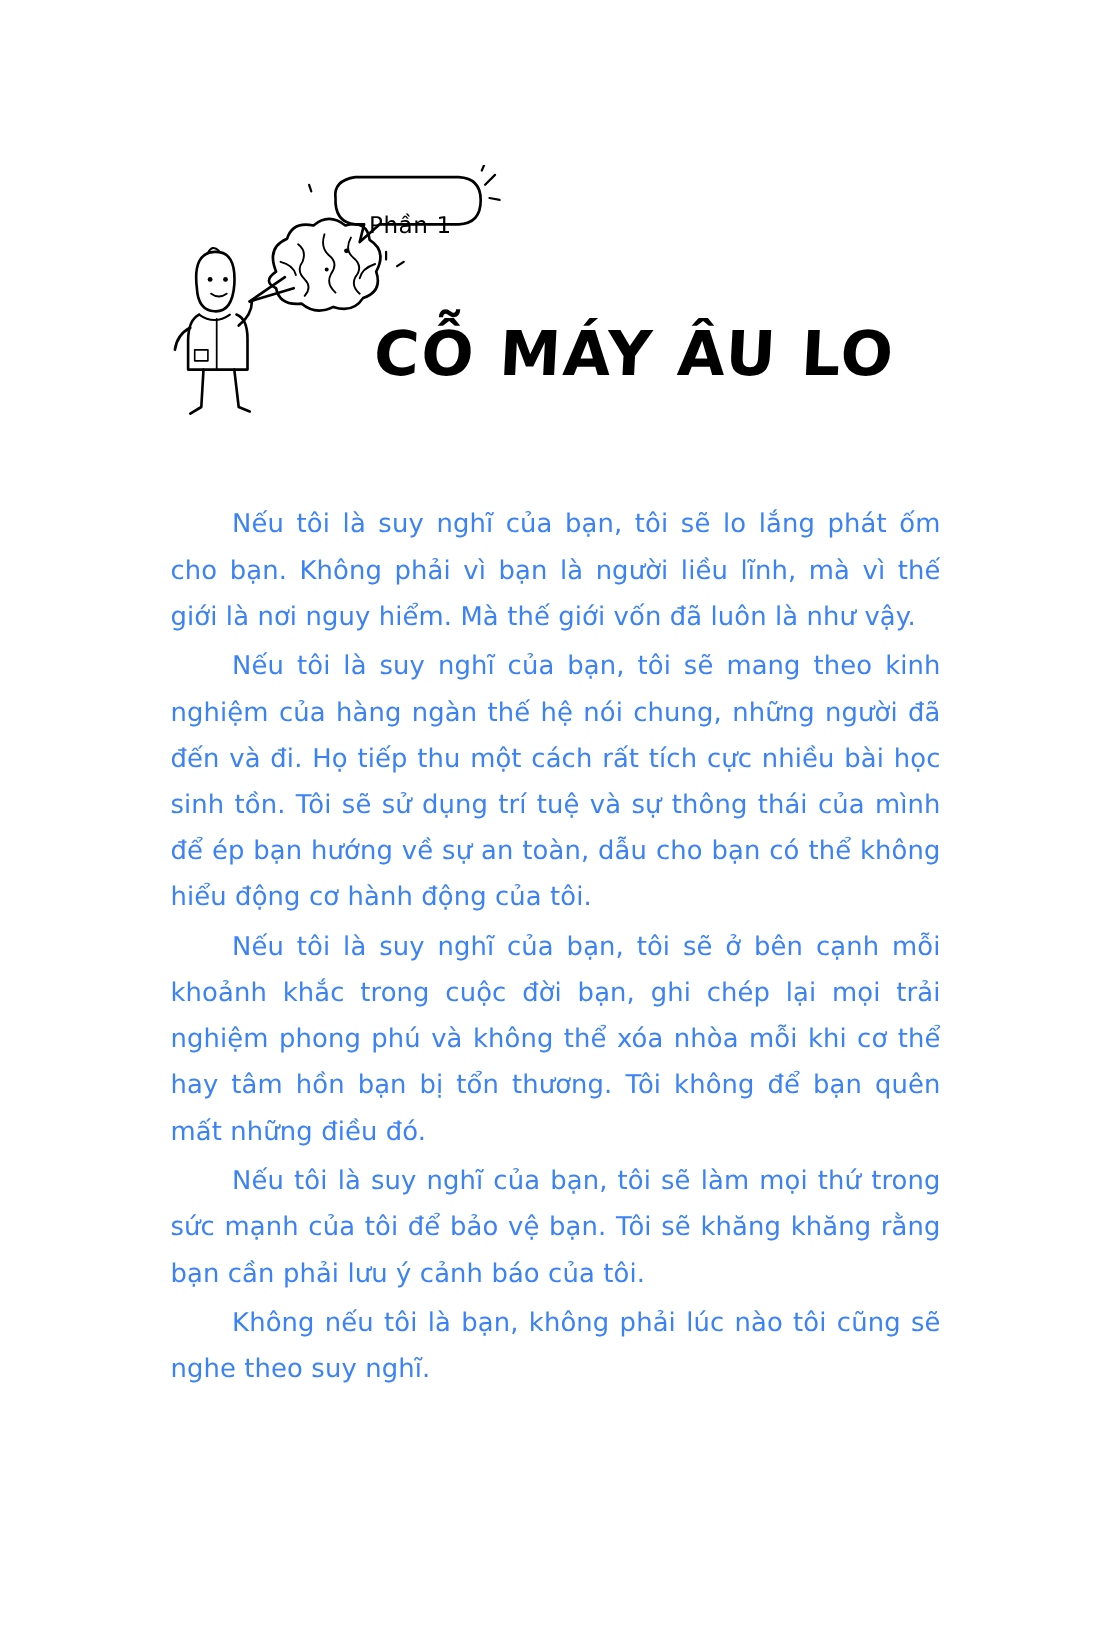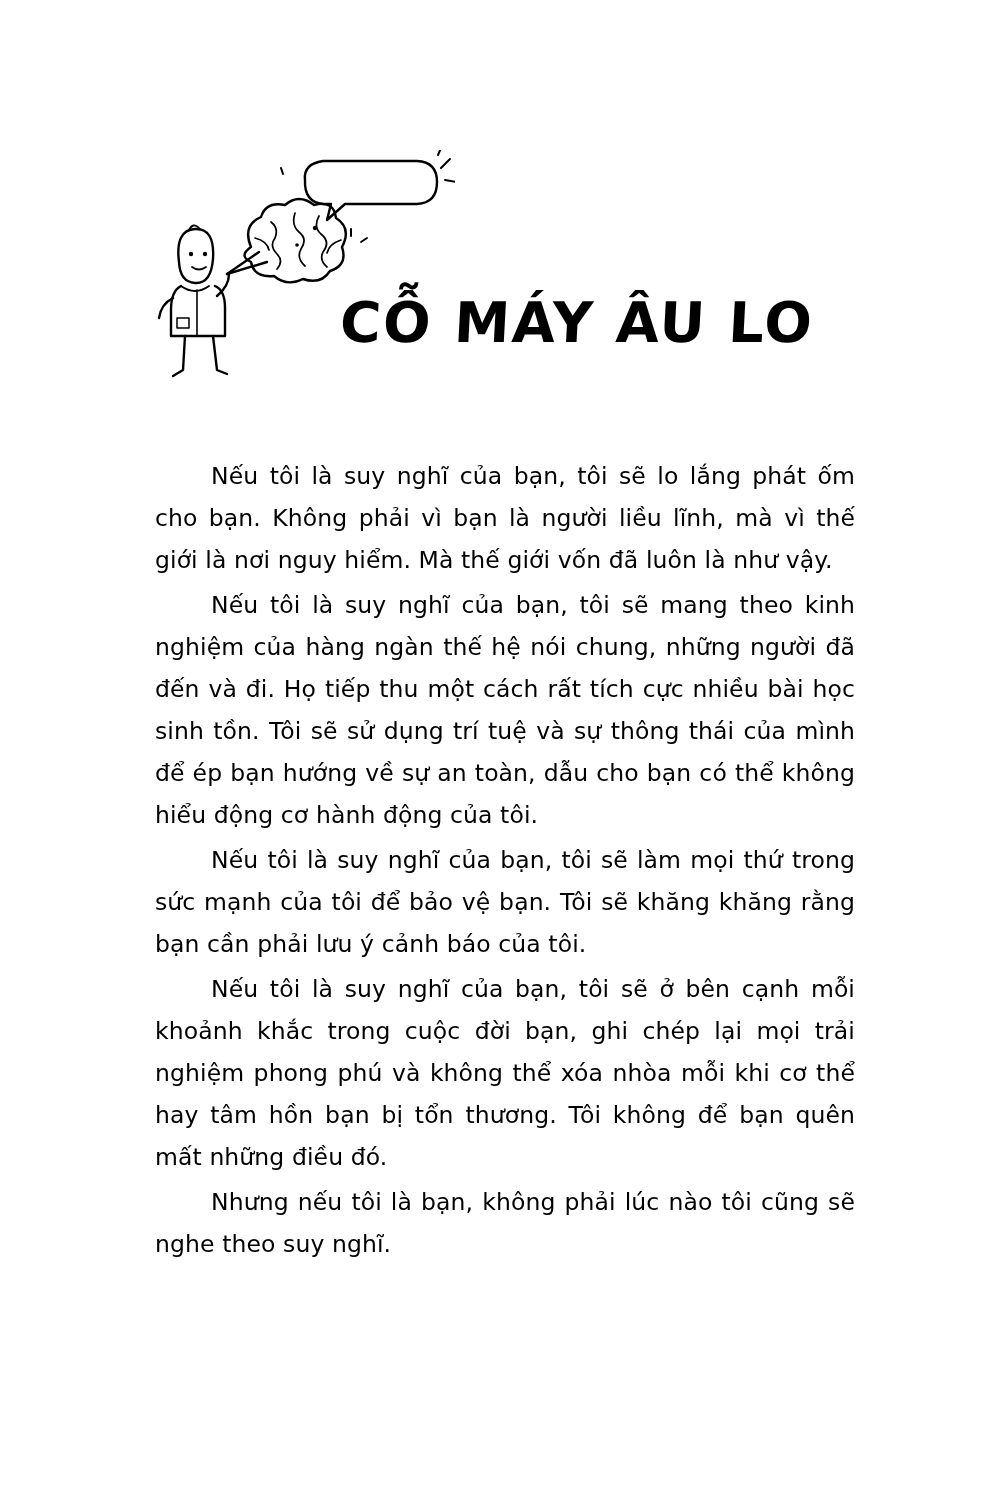--- a/index.html
+++ b/index.html
@@ -71,21 +71,21 @@
   
   .body-text {
     position: absolute;
     left: 155px;
     top: 455px;
     width: 700px;
     font-family: "DejaVu Sans", sans-serif;
     font-size: 23.5px;
     line-height: 42px;
     text-align: justify;
-    color: #000000;
+    color: #3b82f6;
     letter-spacing: 0.1px;
   }
 
   .body-text p {
     margin: 0 0 3px 0;
     text-indent: 56px;
   }
 
   .body-text p .em {
   }
@@ -133,25 +133,26 @@
         <path d="M18 148 q-12 6 -14 20"></path>
         <path d="M62 146 q12 -10 12 -22"></path>
 
         <path d="M22 168 l12 0 l0 10 l-12 0 Z" stroke-width="1.5"></path>
 
         <path d="M30 186 l-2 34 l-10 6"></path>
         <path d="M58 186 l4 34 l10 4"></path>
       </g>
     </svg>
 
+    <div class="speech-label">Phần 1</div>
 
     <div class="part-title">CỖ MÁY ÂU LO</div>
   </div>
 
   <div class="body-text">
     <p>Nếu tôi là suy nghĩ của bạn, tôi sẽ lo lắng phát ốm cho bạn. Không phải vì bạn là người liều lĩnh, mà vì thế giới là nơi nguy hiểm. Mà thế giới vốn đã luôn là như vậy.</p>
     <p>Nếu tôi là suy nghĩ của bạn, tôi sẽ mang theo kinh nghiệm của hàng ngàn thế hệ nói chung, những người đã đến và đi. Họ tiếp thu một cách rất tích cực nhiều bài học sinh tồn. Tôi sẽ sử dụng trí tuệ và sự thông thái của mình để ép bạn hướng về sự an toàn, dẫu cho bạn có thể không hiểu động cơ hành động của tôi.</p>
+    <p>Nếu tôi là suy nghĩ của bạn, tôi sẽ ở bên cạnh mỗi khoảnh khắc trong cuộc đời bạn, ghi chép lại mọi trải nghiệm phong phú và không thể xóa nhòa mỗi khi cơ thể hay tâm hồn bạn bị tổn thương. Tôi không để bạn quên mất những điều đó.</p>
     <p>Nếu tôi là suy nghĩ của bạn, tôi sẽ làm mọi thứ trong sức mạnh của tôi để bảo vệ bạn. Tôi sẽ khăng khăng rằng bạn cần phải lưu ý cảnh báo của tôi.</p>
-    <p>Nếu tôi là suy nghĩ của bạn, tôi sẽ ở bên cạnh mỗi khoảnh khắc trong cuộc đời bạn, ghi chép lại mọi trải nghiệm phong phú và không thể xóa nhòa mỗi khi cơ thể hay tâm hồn bạn bị tổn thương. Tôi không để bạn quên mất những điều đó.</p>
-    <p><span>Nhưng nếu tôi là </span><span class="em">bạn</span><span>, không phải lúc nào tôi cũng sẽ nghe theo suy nghĩ.</span></p>
+    <p><span>Không nếu tôi là </span><span class="em">bạn</span><span>, không phải lúc nào tôi cũng sẽ nghe theo suy nghĩ.</span></p>
   </div>
 
 </div>
 
 </body></html>

